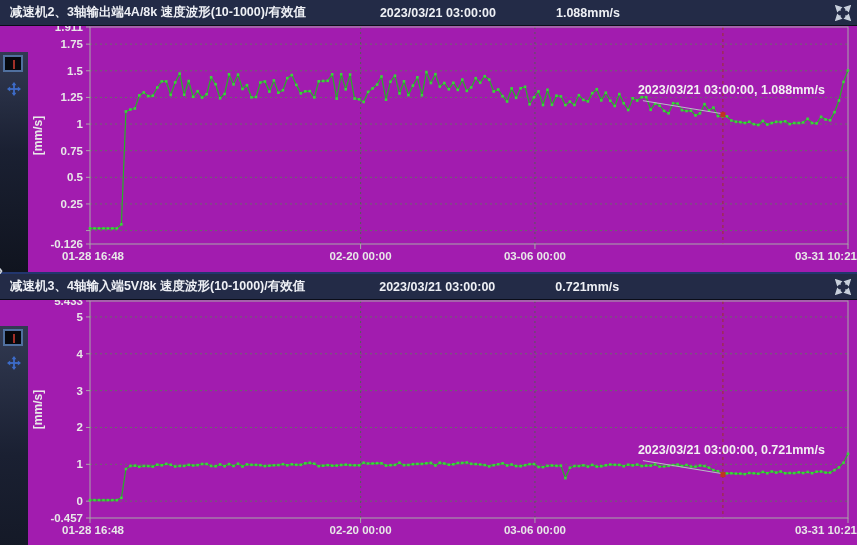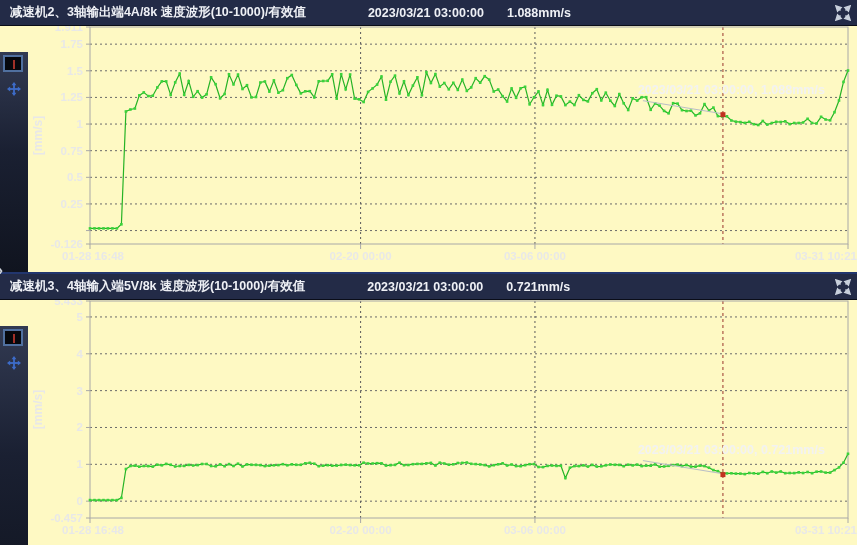--- a/index.html
+++ b/index.html
@@ -3,26 +3,26 @@
 <meta charset="utf-8">
 <style>
   html,body{margin:0;padding:0;background:#05070c;}
   body{width:857px;height:545px;position:relative;overflow:hidden;
        font-family:"Liberation Sans",sans-serif;-webkit-font-smoothing:antialiased;}
   .panel{position:relative;width:857px;background:#000;}
   #panel-top{height:272px;}
   #panel-bottom{height:342px;border-top:2px solid #22366e;box-sizing:border-box;}
   .hdr{position:absolute;left:0;top:0;right:0;height:26px;background:#232b47;
        display:flex;align-items:center;color:#eef0f5;font-size:12.5px;font-weight:bold;
-       border-bottom:1px solid #0a0d18;box-sizing:border-box;}
+       border-bottom:1px solid #0a0d18;box-sizing:border-box;gap:12px;}
   .hdr .t1{margin-left:10px;white-space:nowrap;}
   .hdr .t2{margin-left:62px;white-space:nowrap;}
-  .hdr .t3{margin-left:23px;white-space:nowrap;}
+  .hdr .t3{margin-left:48px;white-space:nowrap;}
   .expand{position:absolute;right:6px;top:5px;width:16px;height:16px;cursor:pointer;}
-  .chartwrap{position:absolute;left:0;top:26px;right:0;bottom:0;background:#fef9c3;}
+  .chartwrap{position:absolute;left:0;top:26px;right:0;bottom:0;background:#a21caf;}
   .sidebar{position:absolute;left:0;top:26px;bottom:0;width:28px;
            background:linear-gradient(180deg,#323a52 0%,#1a2032 45%,#10141f 100%);}
   .thumb{position:absolute;left:3px;top:3px;width:20px;height:17px;background:#06080d;
          border:2px solid #50709f;box-sizing:border-box;}
   .thumb .cur{position:absolute;left:8px;top:3px;width:2px;height:9px;background:#a03028;}
   .move{position:absolute;left:7px;top:30px;width:14px;height:14px;}
   .plot{position:absolute;left:28px;top:0;width:829px;height:246px;display:block;}
   svg text{font-family:"Liberation Sans",sans-serif;}
   .chev{position:absolute;left:-2px;top:262px;color:#cfd4dd;font-size:15px;font-weight:bold;
         z-index:5;cursor:pointer;line-height:15px;}

